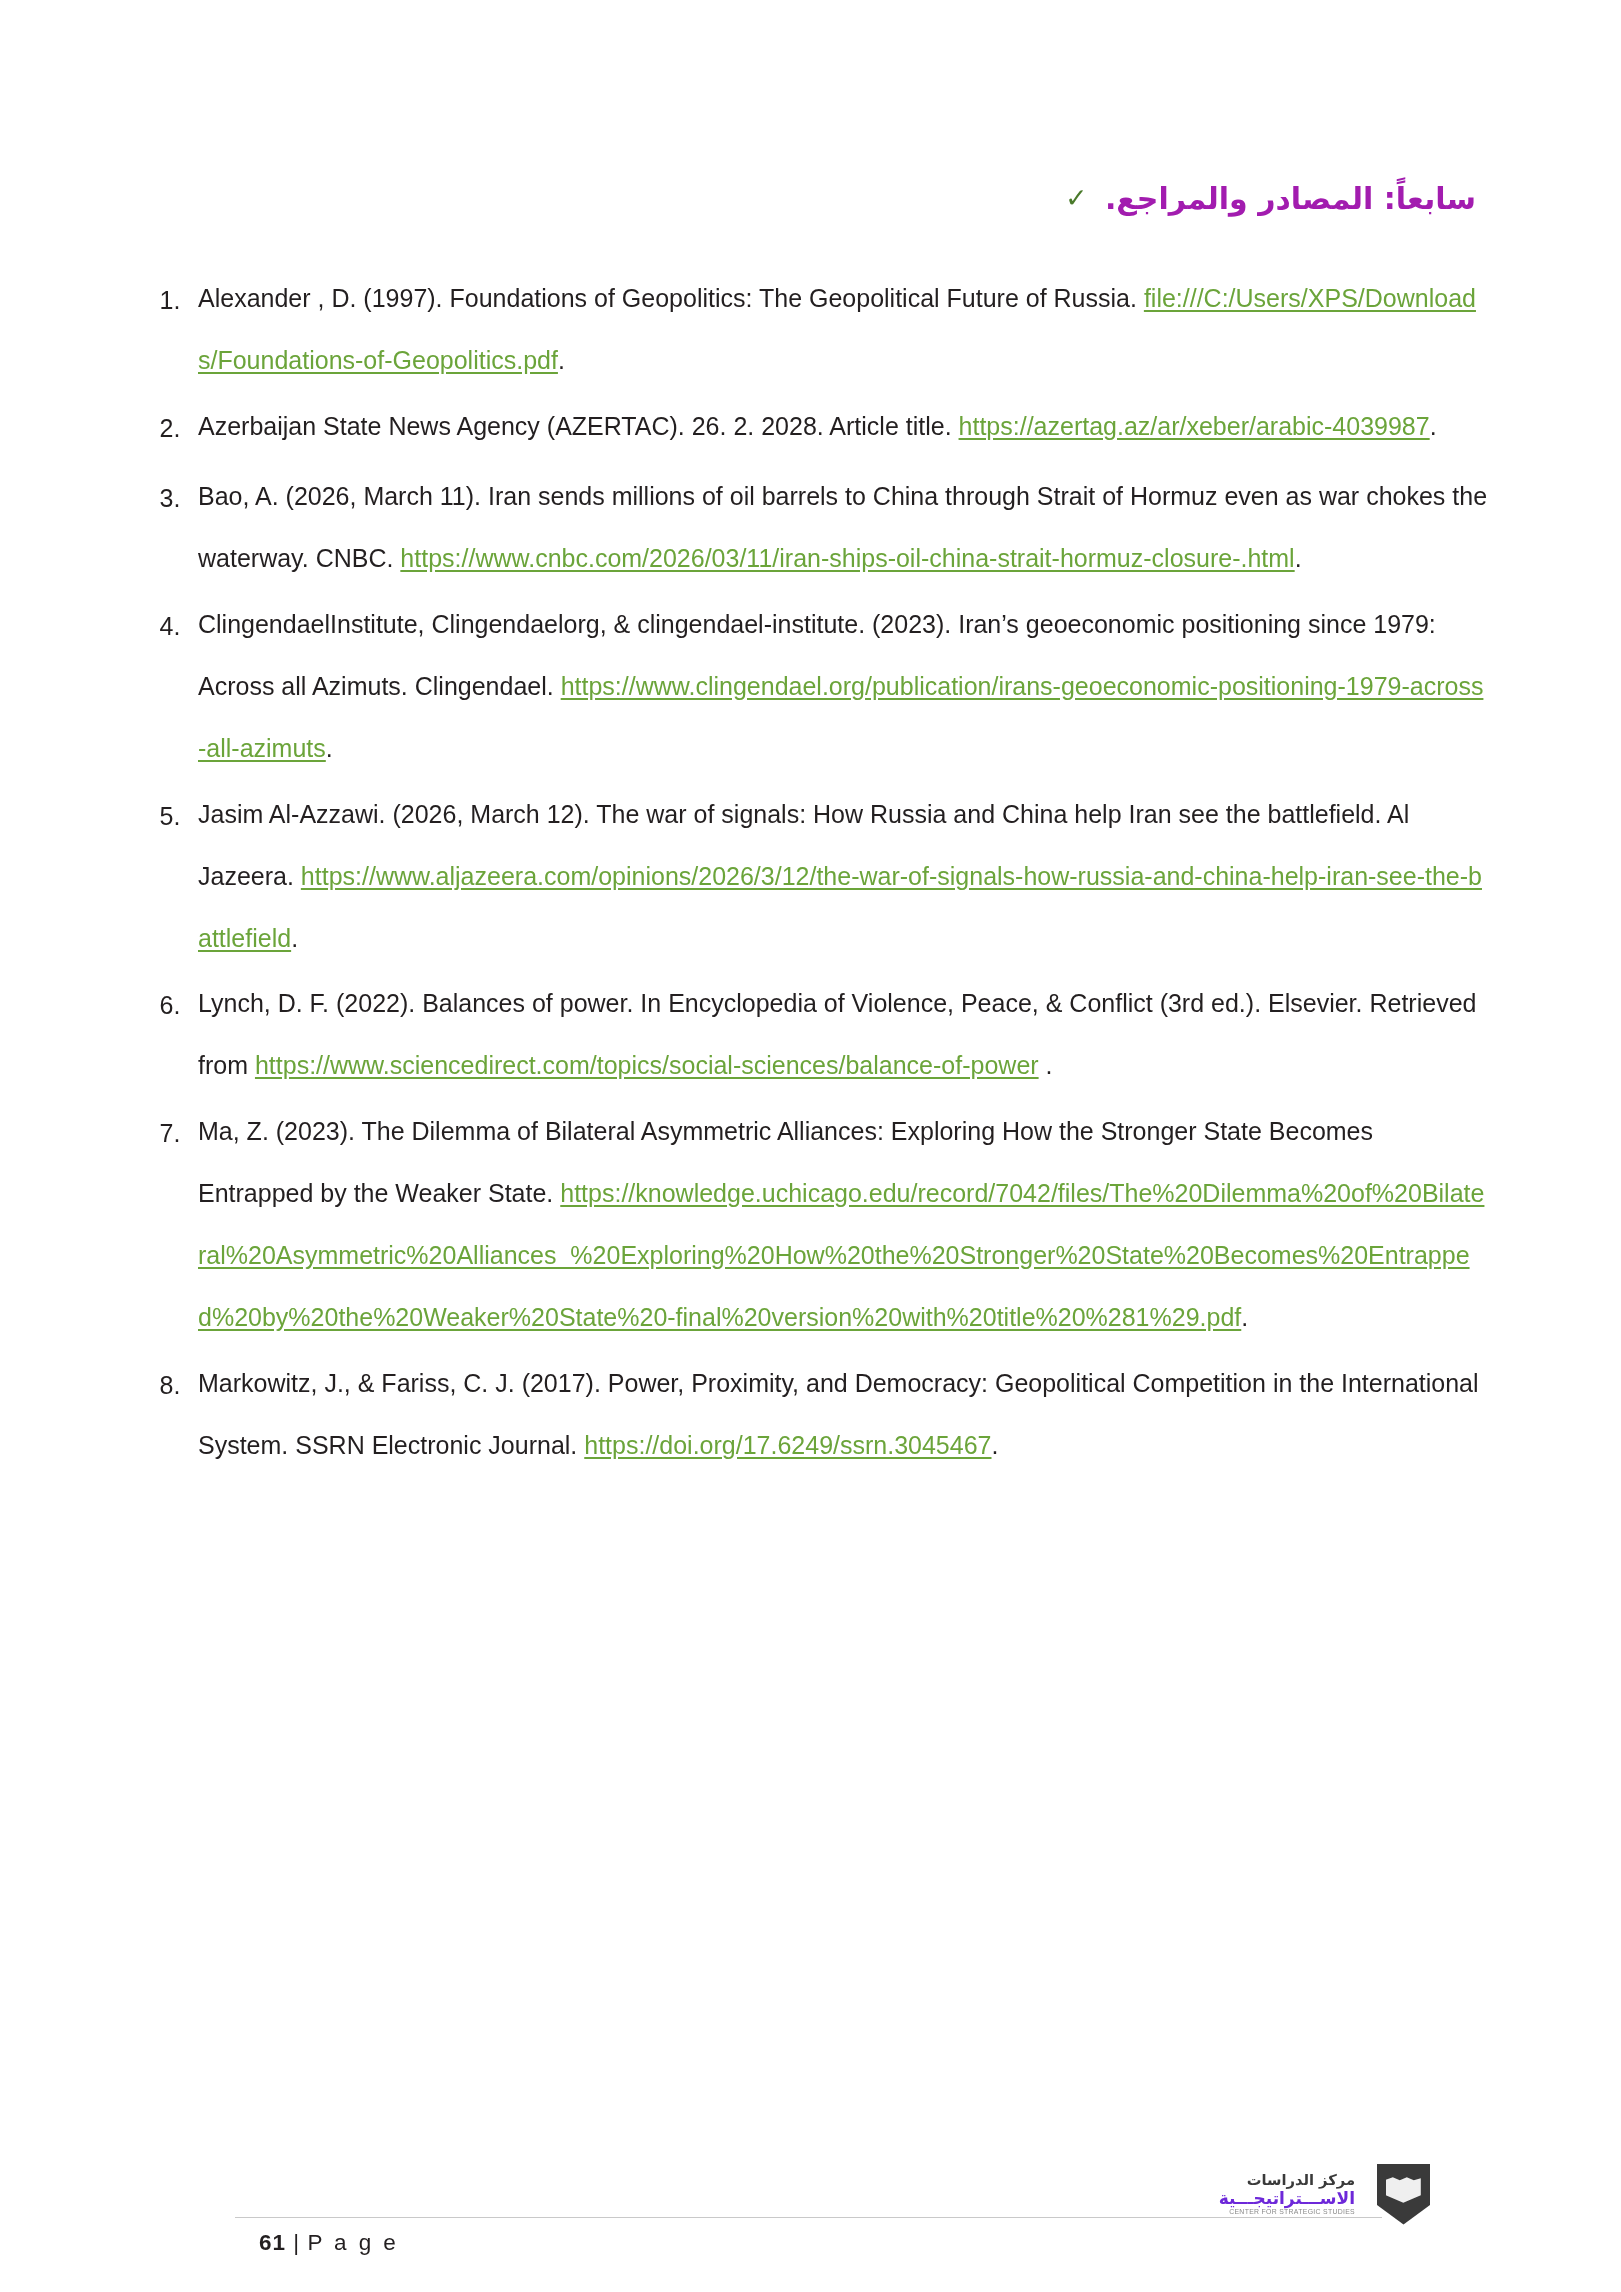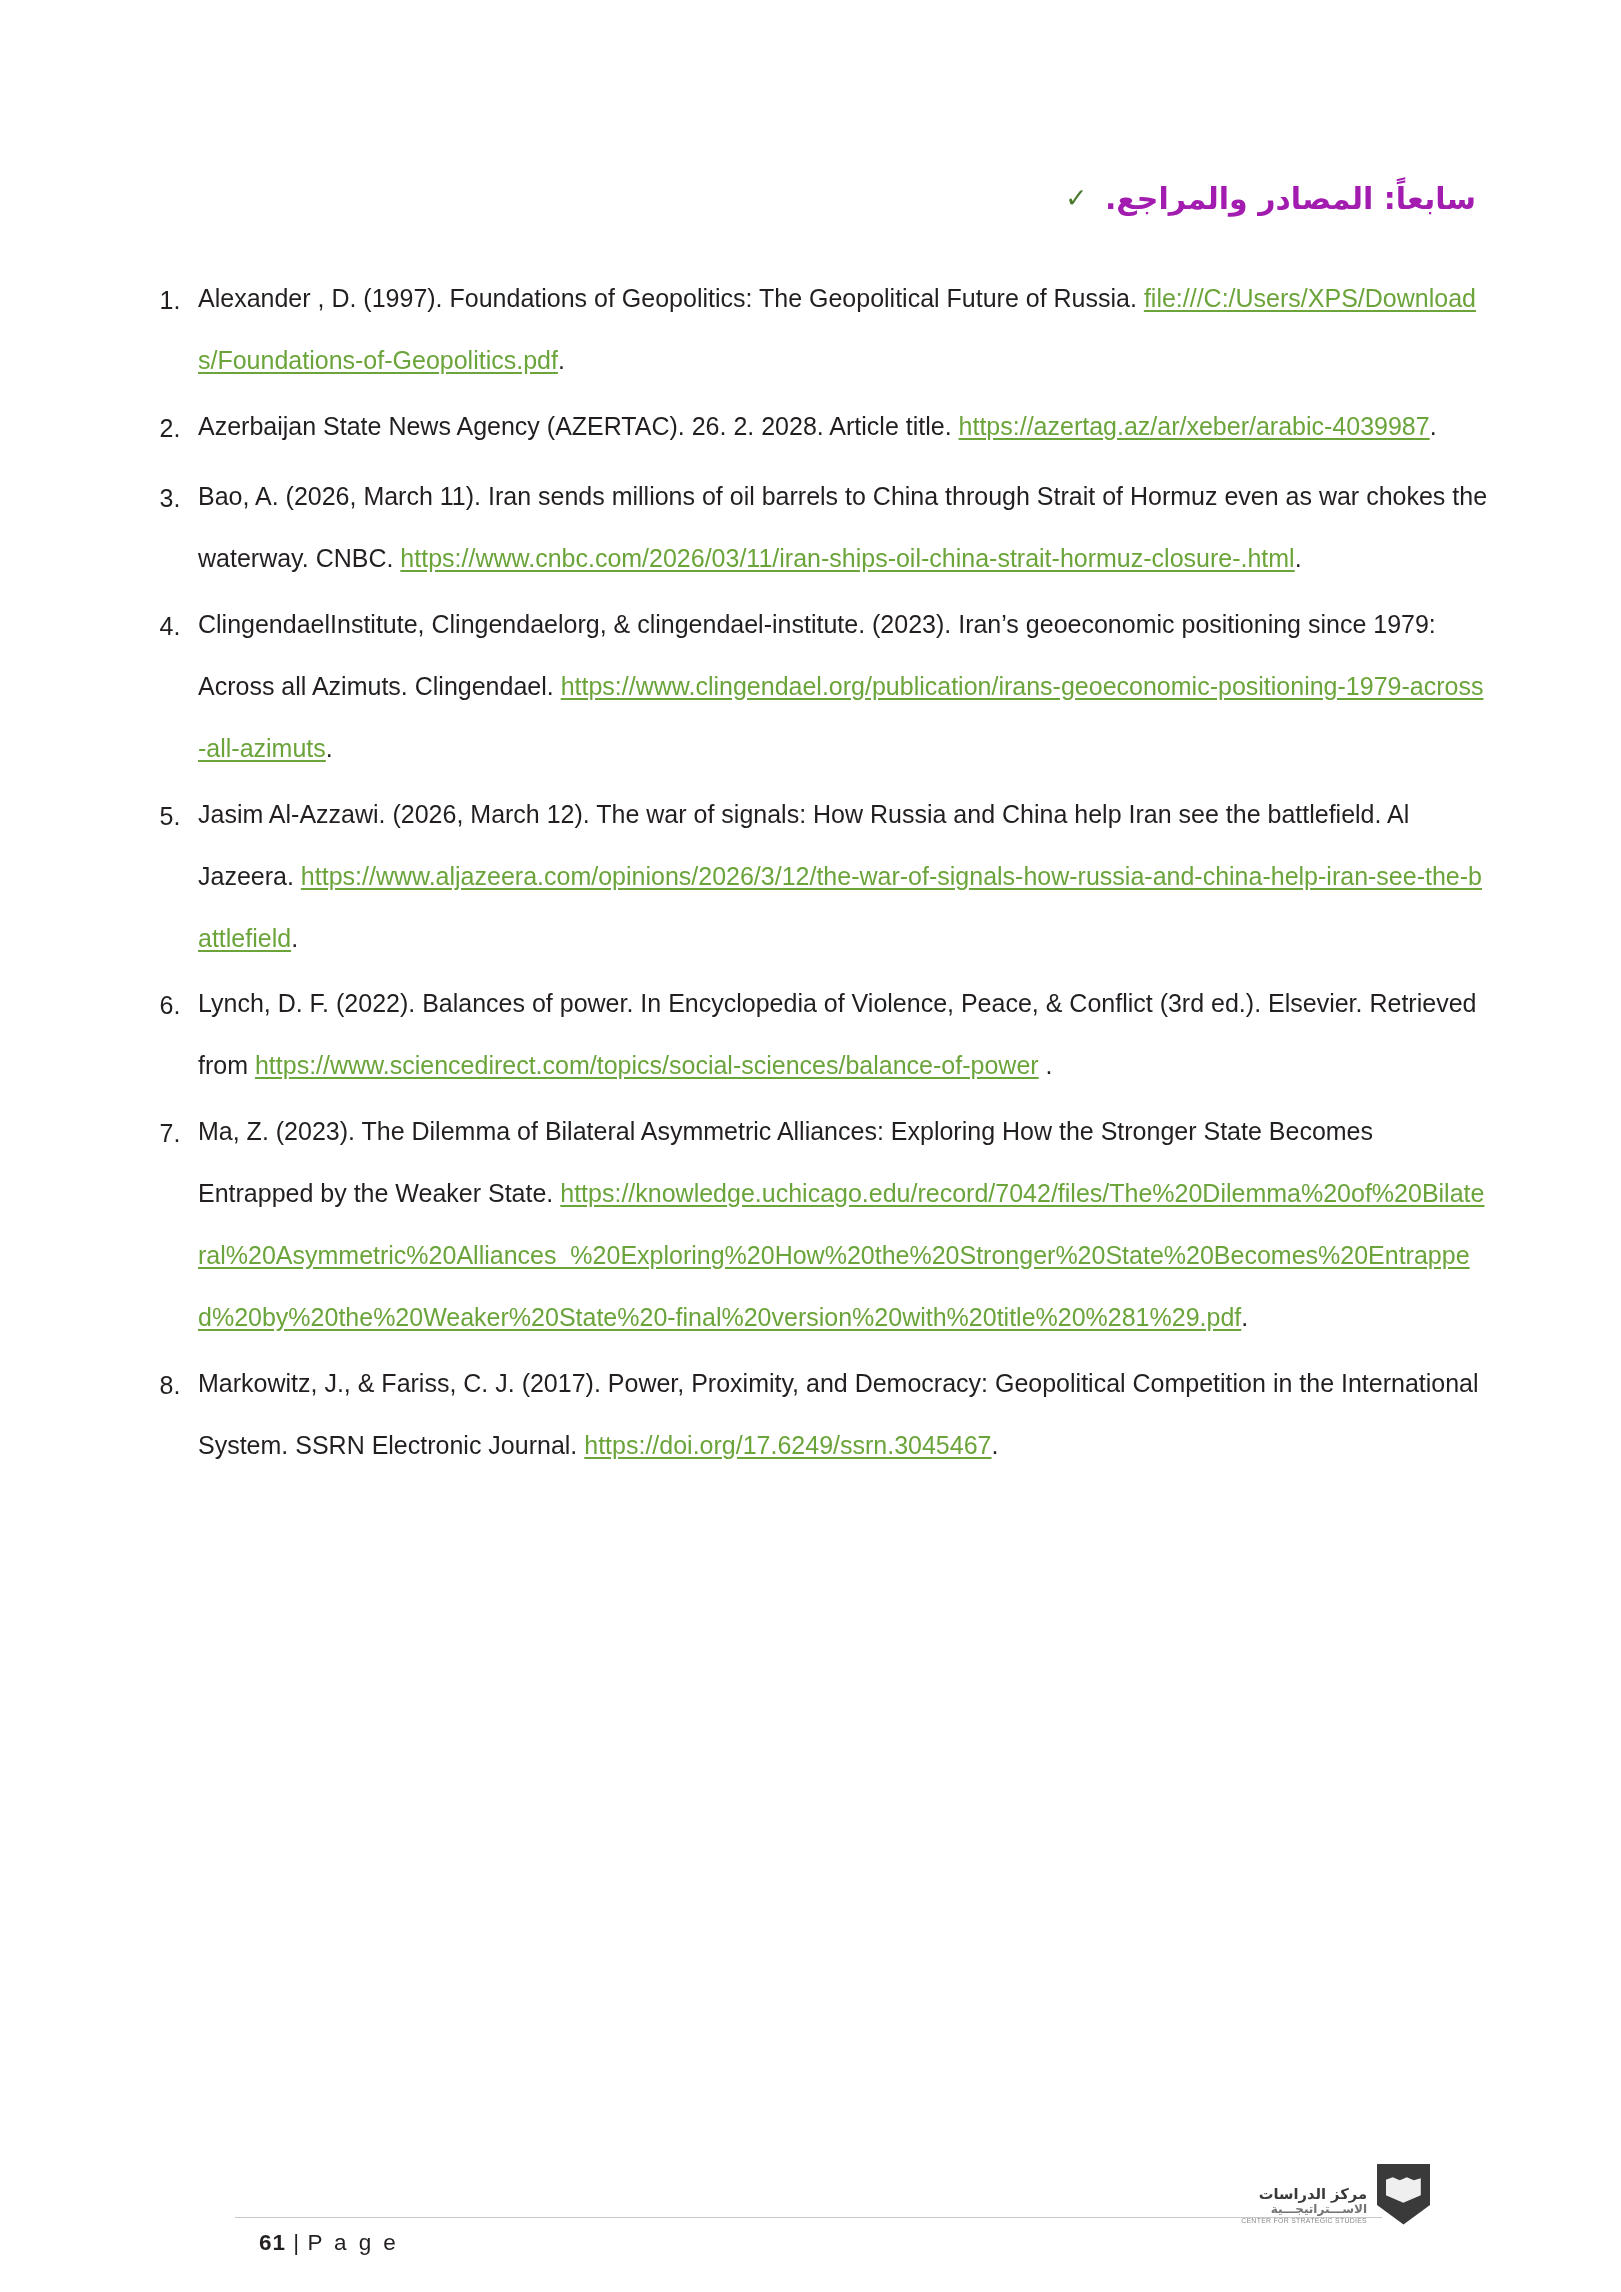--- a/index.html
+++ b/index.html
@@ -115,22 +115,22 @@
   }
   .page-num b { font-weight: bold; }
   .page-num .sep { color: #231f20; }
   .page-num .word { letter-spacing: 2.9px; }
 
   .logo {
     position: absolute;
     right: 191px;
     top: 17.6px;
     display: flex;
-    align-items: flex-end;
-    gap: 10px;
+    align-items: center;
+    gap: 22px;
   }
   .logo-mark {
     width: 53px;
     height: 61px;
     background: #3a3a3a;
     clip-path: polygon(0% 0%, 100% 0%, 100% 68%, 50% 100%, 0% 68%);
     position: relative;
   }
   .logo-mark::after {
     content: "";
@@ -149,23 +149,23 @@
     direction: rtl;
   }
   .logo-l1 {
     font-family: "DejaVu Sans", sans-serif;
     font-size: 14.7px;
     font-weight: bold;
     color: #3a3a3a;
   }
   .logo-l2 {
     font-family: "DejaVu Sans", sans-serif;
-    font-size: 12px;
+    font-size: 17px;
     font-weight: bold;
-    color: #737373;
+    color: #6d28d9;
   }
   .logo-l3 {
     font-family: "Liberation Sans", sans-serif;
     font-size: 6.9px;
     color: #8a8a8a;
     letter-spacing: 0.3px;
   }
 </style>
 </head>
 <body>

